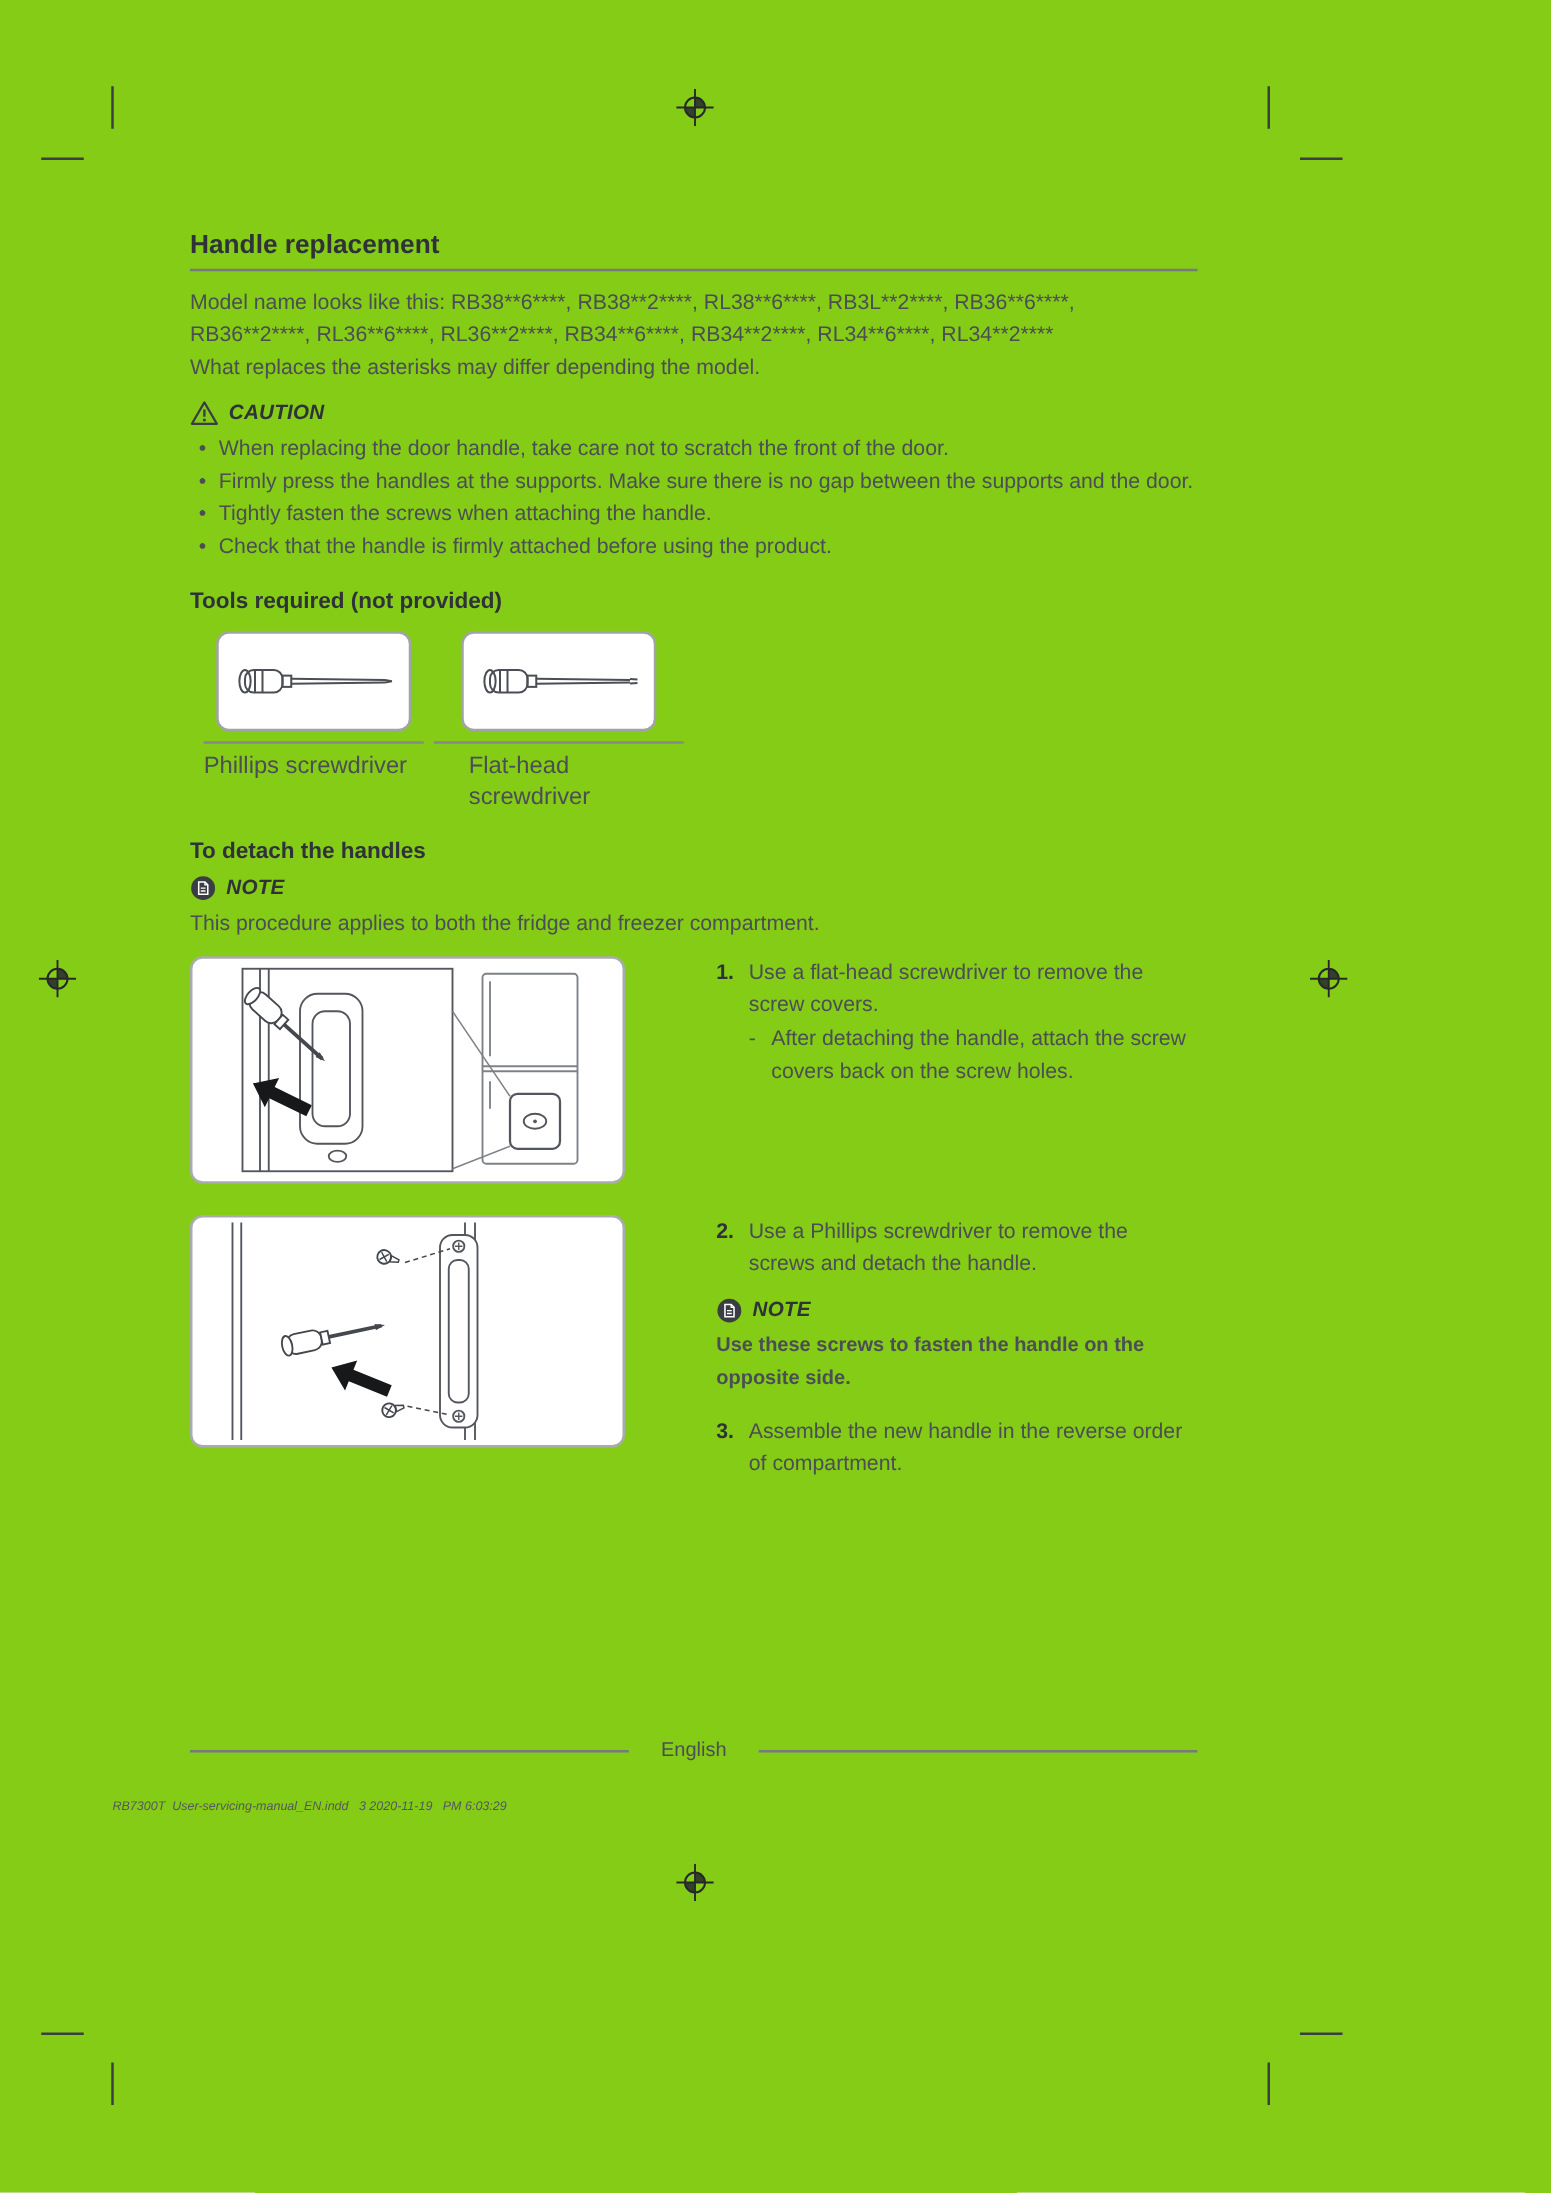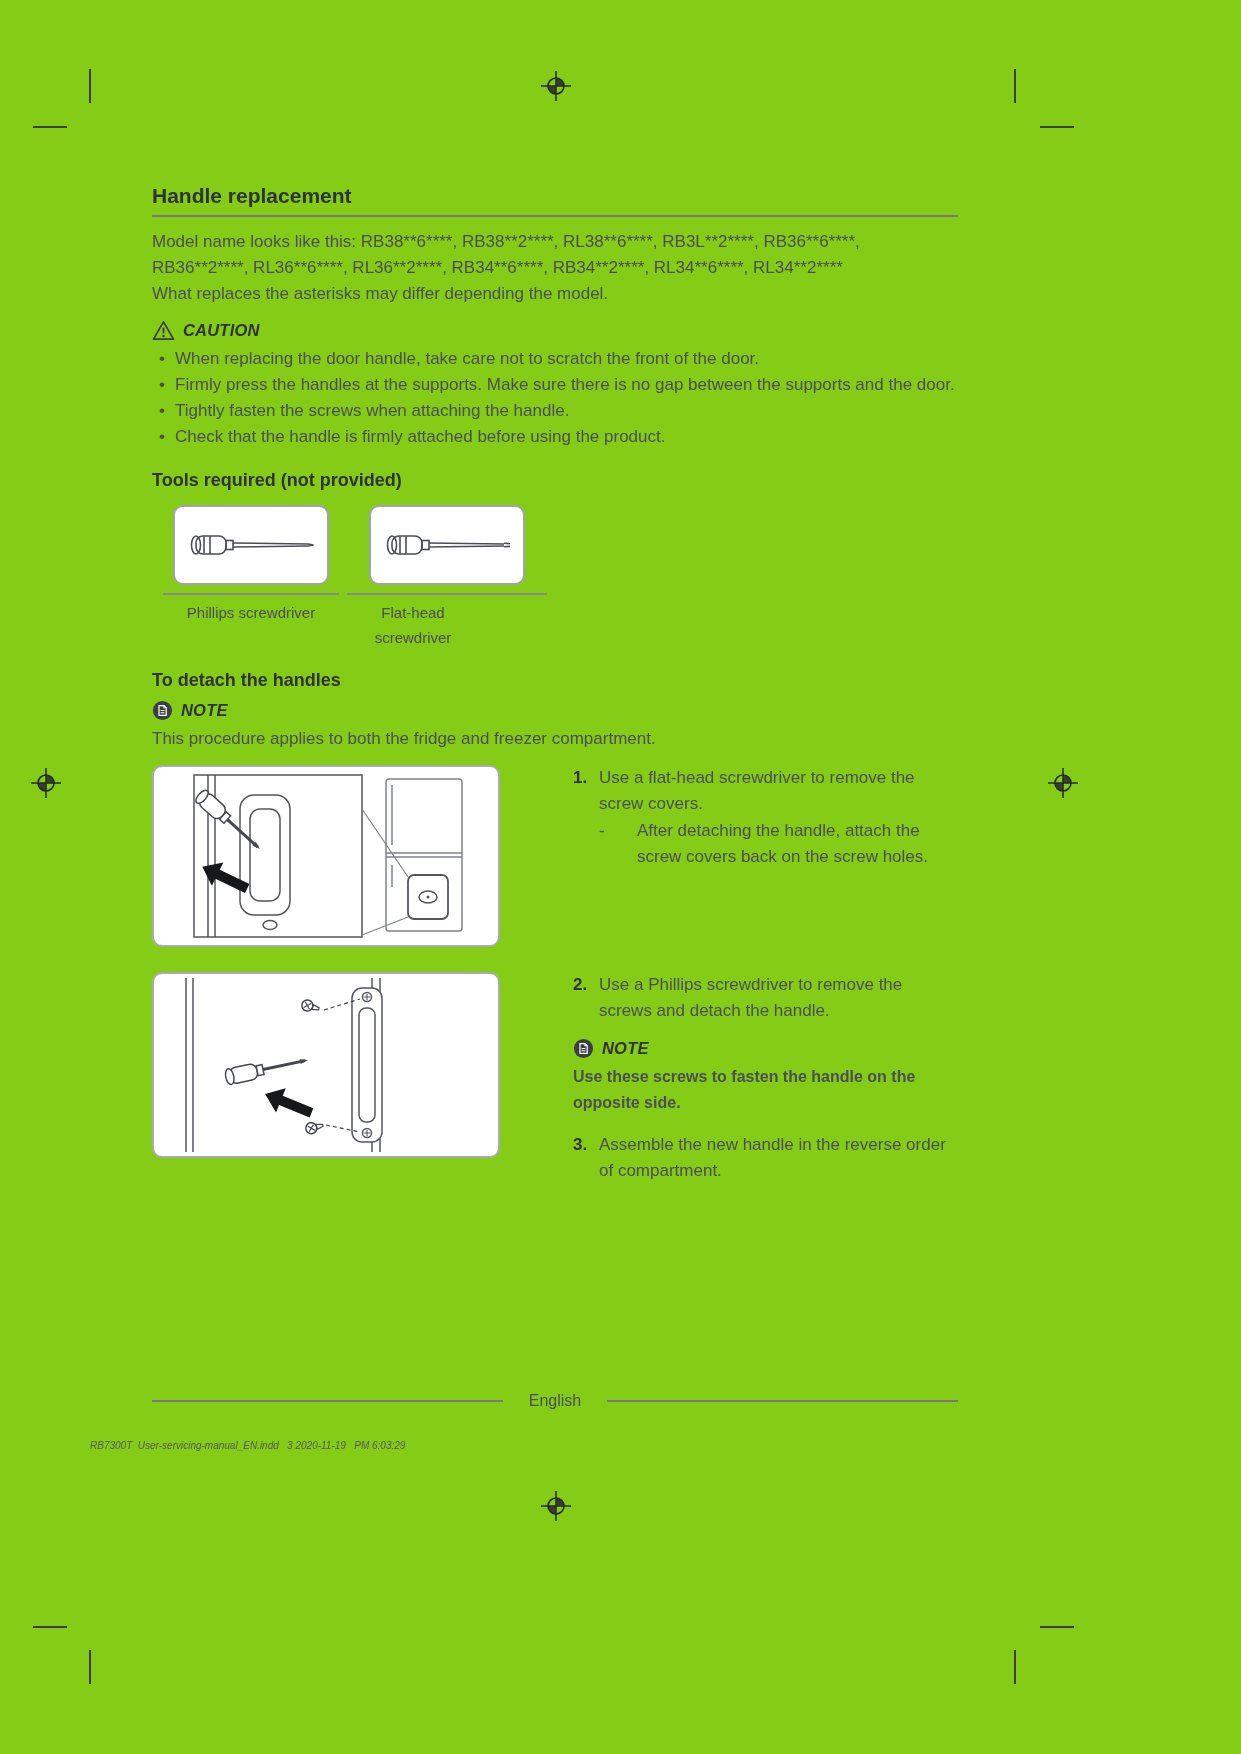--- a/index.html
+++ b/index.html
@@ -23,31 +23,31 @@
   ul.bullets li::before { content:"\2022"; position:absolute; left:7px; top:0; }
   h2.sec { font-size:18px; font-weight:bold; color:#2f3238; margin:20px 0 0 0; }
   
   .tools-row { display:flex; margin:14px 0 0 11px; }
   .tool-col { display:flex; flex-direction:column; }
   .tool-col.c1 { width:176px; margin-right:8px; }
   .tool-col.c2 { width:200px; }
   .tool-box { width:152px; height:76px; border:2px solid #a0a4a9; border-radius:10px;
               display:flex; align-items:center; justify-content:center; margin:0 auto; background:#fff; }
   .tool-rule { border-bottom:2px solid #85888d; margin-top:8px; }
-  .tool-label { margin-top:5px; font-size:15px; line-height:25px;text-align:center; }
-  .tool-col.c2 .tool-label { width:132px; }
+  .tool-label { margin-top:5px; font-size:19px; line-height:25px; }
+  .tool-col.c2 .tool-label { width:132px;margin-left:28px; }
   
   .steps-grid { display:grid; grid-template-columns:348px 385px; column-gap:73px; row-gap:25px; margin-top:13px; }
   .illus { border:2px solid #a8abb0; border-radius:10px; background:#fff; overflow:hidden; }
   .illus1 { height:178px; } .illus2 { height:182px; }
   .illus svg { display:block; width:100%; height:100%; }
   .step { display:flex; font-size:17px; line-height:26px; }
   .step-num { width:26px; flex:none; font-weight:bold; color:#2f3238; }
   .step-body { flex:1; }
-  .substep { display:flex; margin-top:1px;gap:20px; }
+  .substep { display:flex; margin-top:1px; }
   .sub-dash { width:18px; flex:none; }
   .sub-dash::before { content:"-"; }
   .note-block .icon-head { margin-top:14px; }
   .note-text { margin-top:5px; font-size:16px; line-height:26px;font-weight:bold; }
   
   .footer { position:absolute; left:152px; top:1392px; width:806px; display:flex; align-items:center; }
   .footer .rule { flex:1; border-top:2px solid #77797e; }
   .footer .lang { margin:0 26px; font-size:16px; color:#4b4e55; }
   .print-line { position:absolute; left:90px; top:1440px; font-size:10px; color:#55585e; white-space:pre;font-style:italic; }
 </style>

